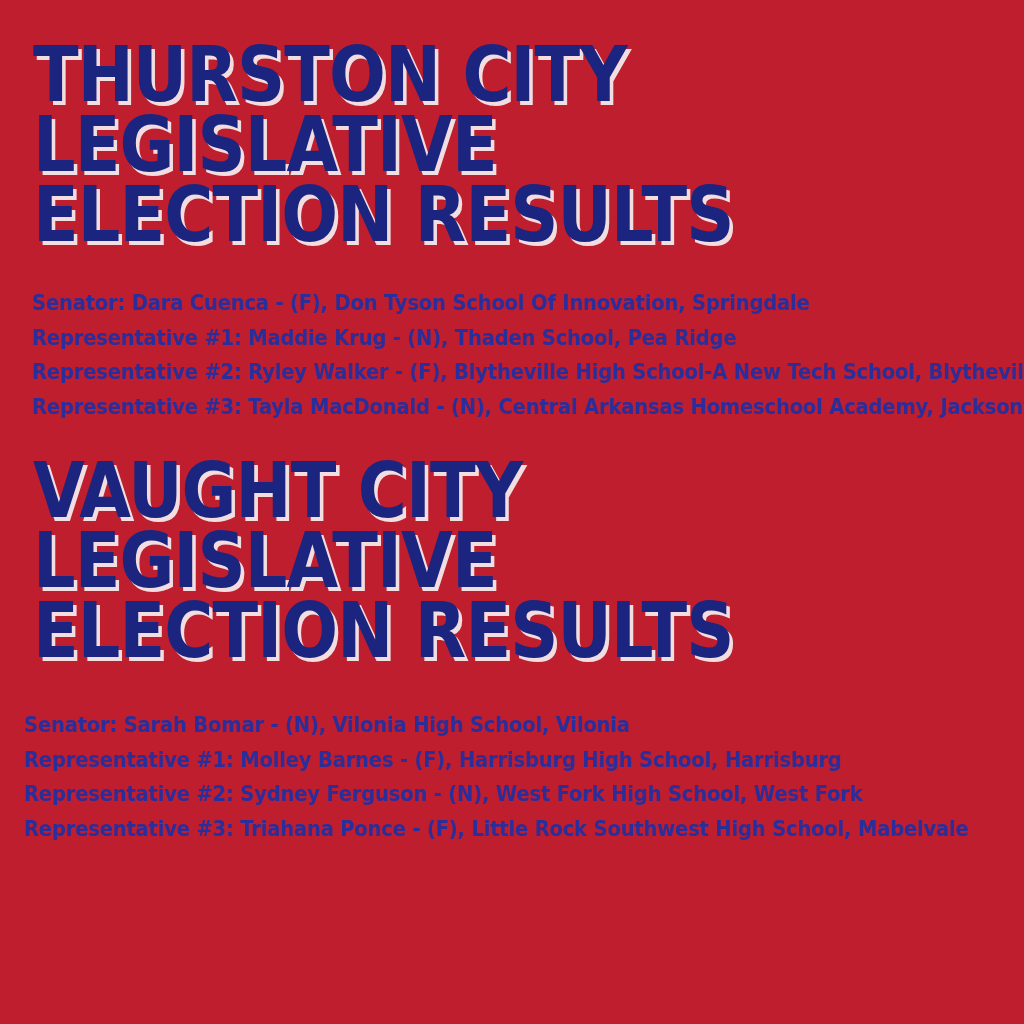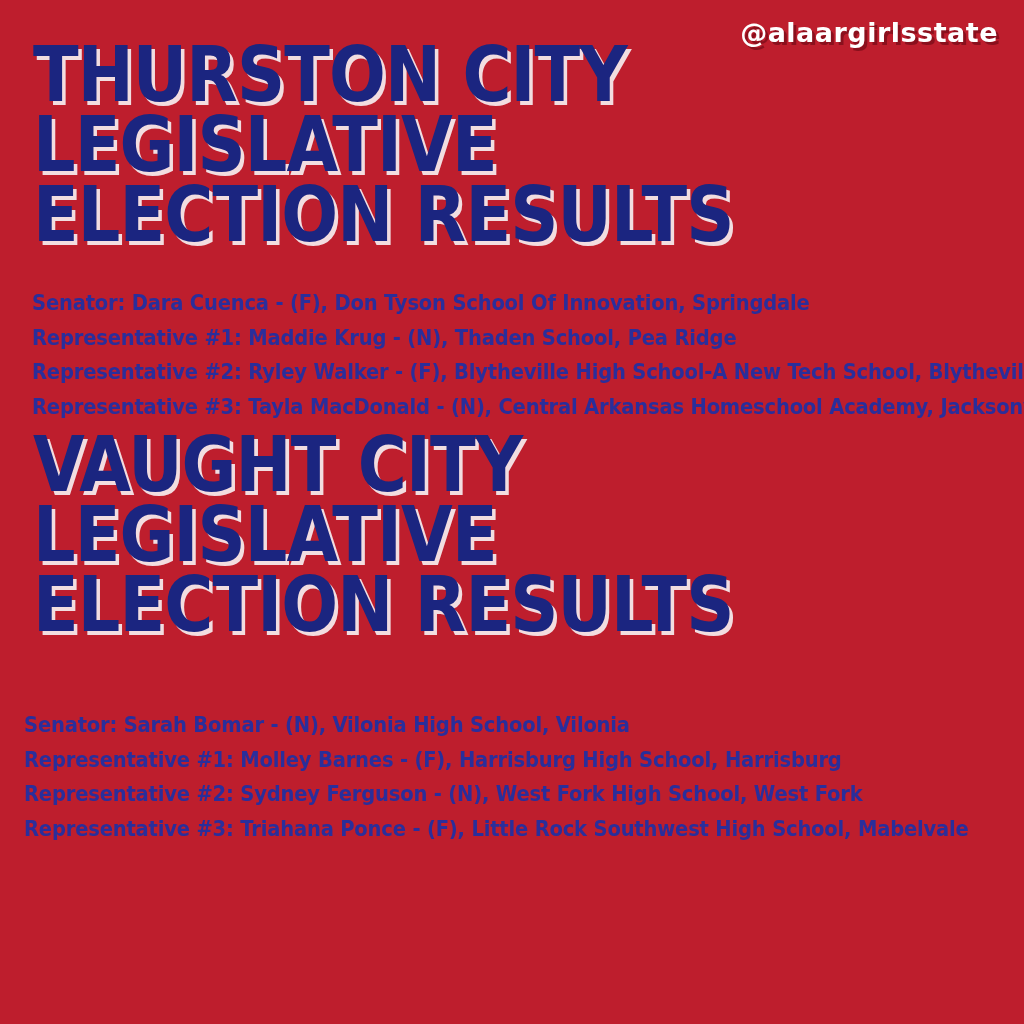--- a/index.html
+++ b/index.html
@@ -48,21 +48,21 @@
     line-height: 70px;
     letter-spacing: -1px;
     color: #1B2580;
     text-shadow: 4px 4px 0 #F2DDE0;
     white-space: nowrap;
     transform: scaleX(0.88);
     transform-origin: left center;
   }
 
   #thurston-heading { top: 40px; }
-  #vaught-heading   { top: 430px; }
+  #vaught-heading   { top: 456px; }
 
   
   .results-block {
     position: absolute;
   }
   #thurston-results { top: 286px; left: 32px; }
   #vaught-results   { top: 708px; left: 24px; }
 
   .result-line {
     font-family: "DejaVu Sans", "Liberation Sans", sans-serif;
@@ -74,21 +74,20 @@
     letter-spacing: -0.2px;
     transform: scaleX(0.93);
     transform-origin: left center;
   }
 </style>
 </head>
 <body>
 
 <div class="poster">
 
-  <div class="handle">@alaargirlsstate</div>
 
   <div class="heading-block" id="thurston-heading">
     <div class="heading-line">THURSTON CITY</div>
     <div class="heading-line">LEGISLATIVE</div>
     <div class="heading-line">ELECTION RESULTS</div>
   </div>
 
   <div class="results-block" id="thurston-results">
     <div class="result-line">Senator:  Dara Cuenca - (F), Don Tyson School Of Innovation, Springdale</div>
     <div class="result-line">Representative #1:  Maddie Krug - (N), Thaden School, Pea Ridge</div>

